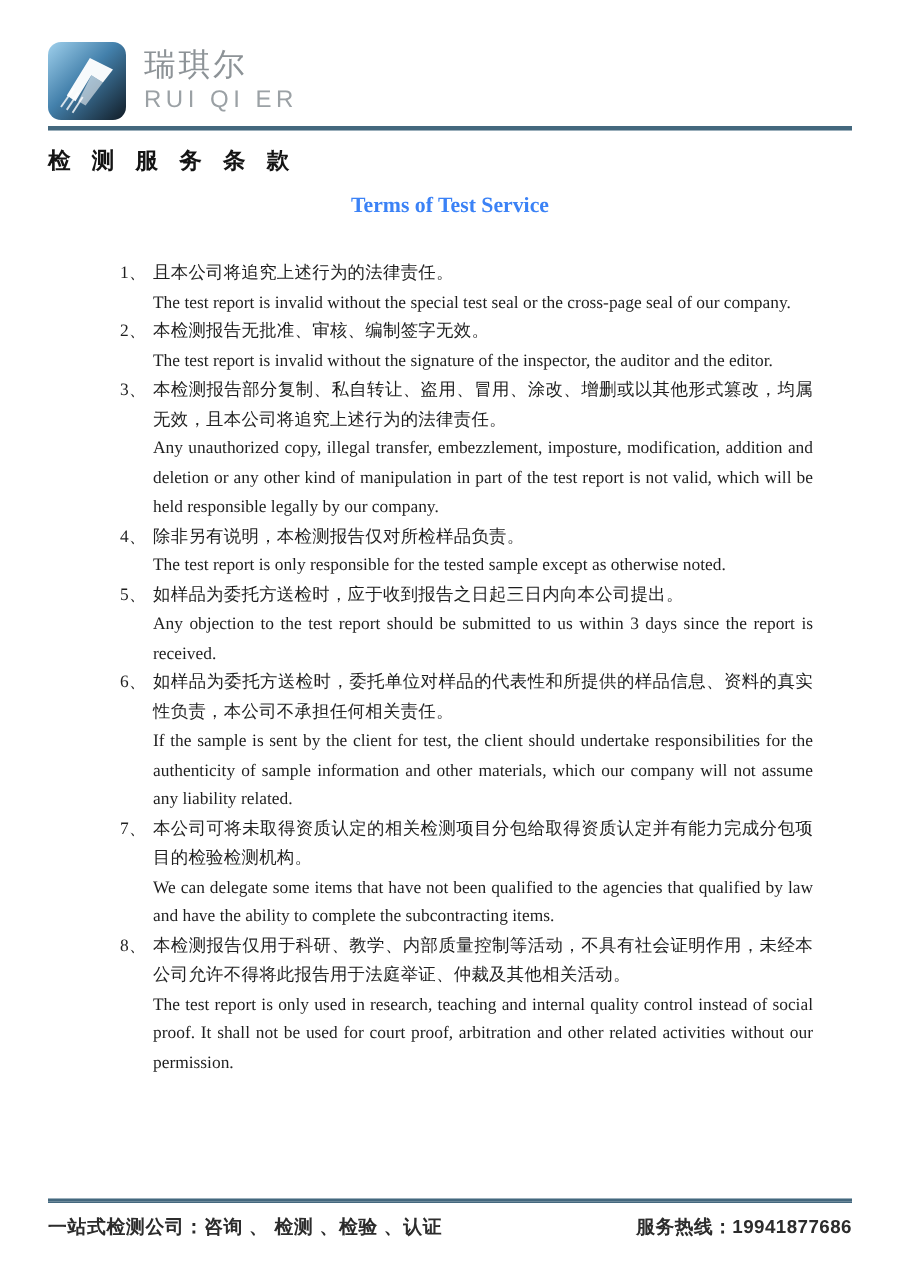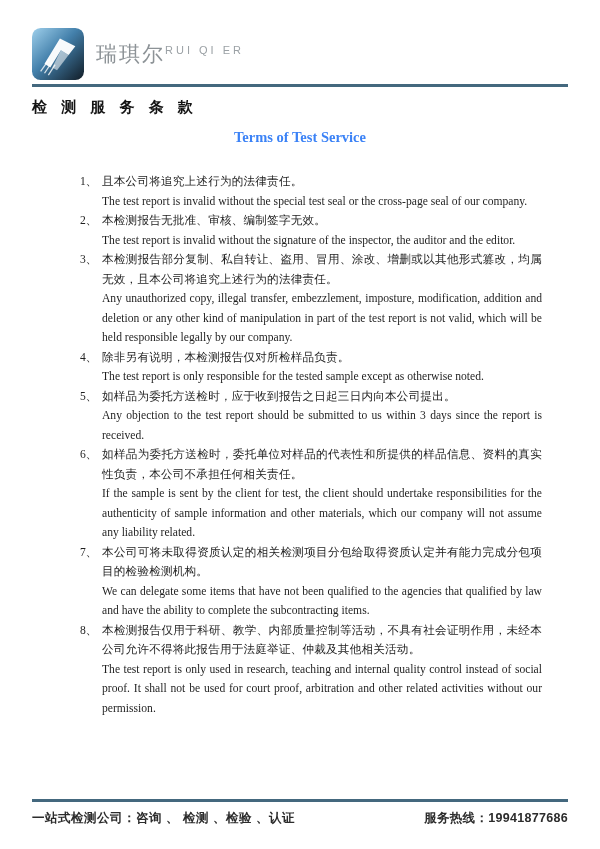--- a/index.html
+++ b/index.html
@@ -12,28 +12,28 @@
     background: #ffffff;
     overflow: hidden;
     font-family: "Liberation Serif", "DejaVu Serif", serif;
     color: #1f1f1f;
   }
 
   
   .header { position: absolute; top: 28px; left: 32px; right: 32px; }
   .logo-row { display: flex; align-items: center; gap: 12px; height: 52px; }
   .logo-mark { width: 52px; height: 52px; flex: none; }
-  .logo-text { display: flex; flex-direction: row; justify-content: flex-start; }
+  .logo-text { display: flex; flex-direction: column; justify-content: flex-start; }
   .logo-cn {
     font-family: "Liberation Sans", "DejaVu Sans", sans-serif;
     font-size: 21px; letter-spacing: 2px; color: #8d9397; line-height: 1.1;
   }
   .logo-en {
     font-family: "Liberation Sans", "DejaVu Sans", sans-serif;
-    font-size: 11px; letter-spacing: 3px; color: #9ba1a5; margin-top: 2px;
+    font-size: 16px; letter-spacing: 3px; color: #9ba1a5; margin-top: 2px;
   }
   .double-rule {
     height: 2px;
     border-top: 2px solid #44687e;
     border-bottom: 1px solid #44687e;
     background: #e8f0f4;
   }
   .header .double-rule { margin-top: 4px; }
 
   

